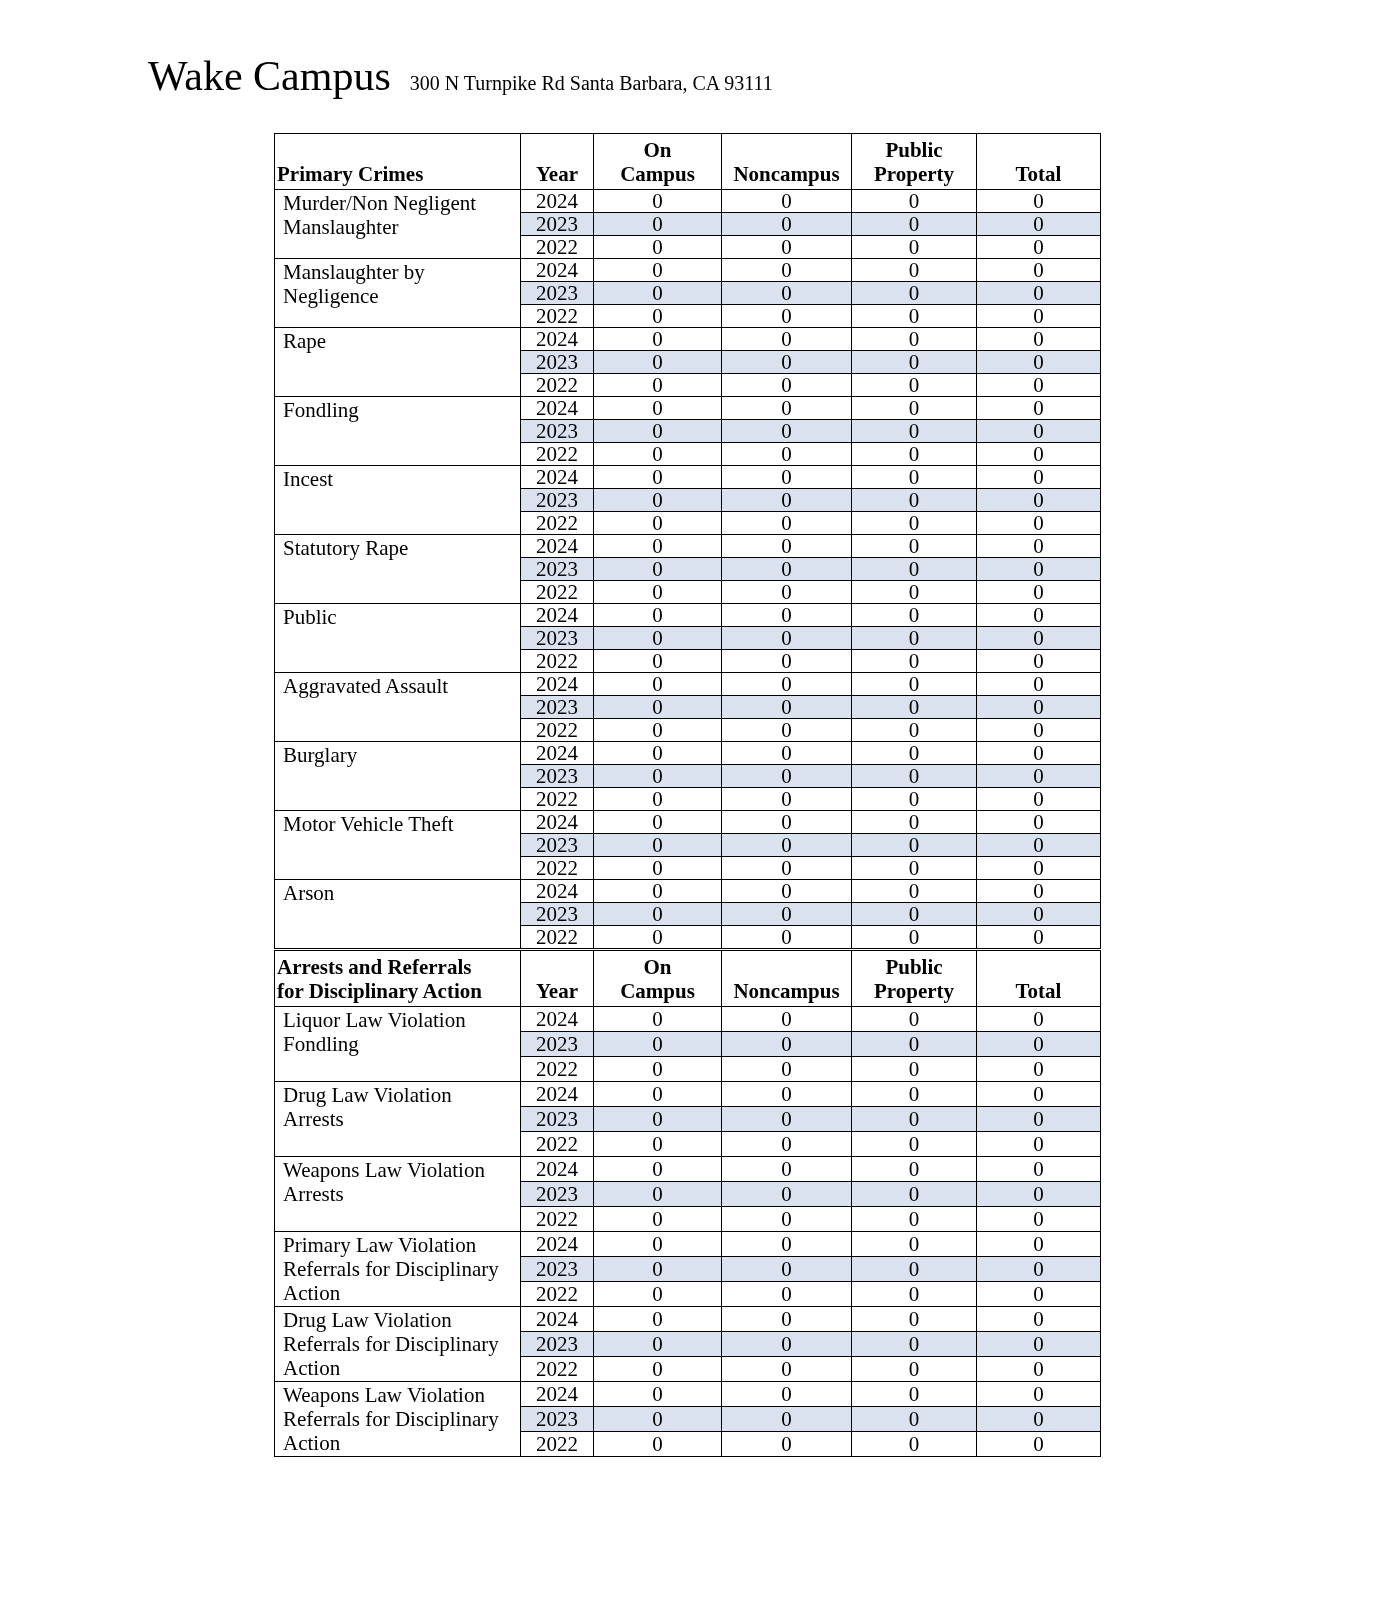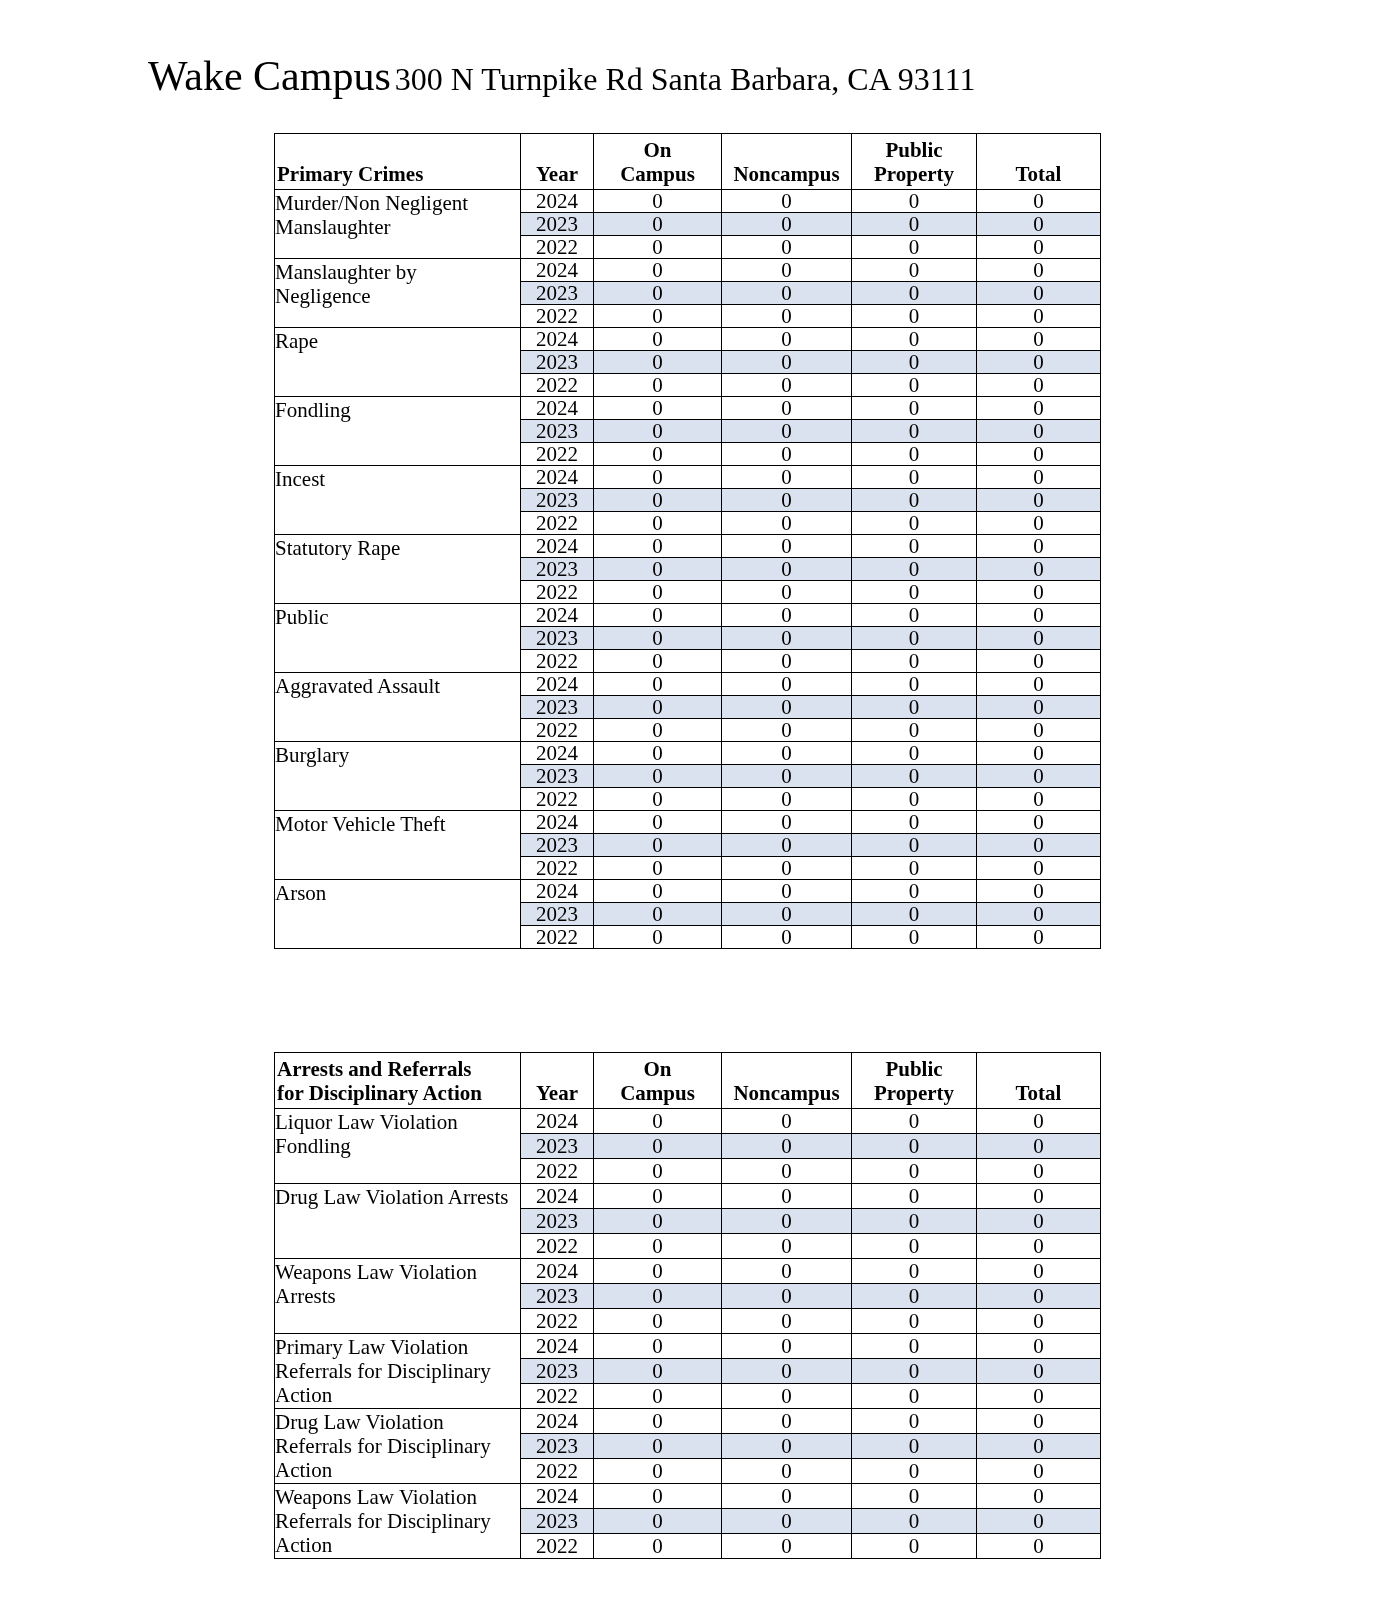--- a/index.html
+++ b/index.html
@@ -7,31 +7,31 @@
   body {
     width: 1374px; height: 1612px;
     position: relative;
     font-family: "Liberation Serif", serif;
     color: #000;
   }
   .page { position: relative; width: 1374px; height: 1612px; background: #fff; overflow: hidden; }
 
   .doc-title { position: absolute; left: 148px; top: 52px; white-space: nowrap; }
   .campus-name { font-size: 42px; }
-  .campus-address { font-size: 32px; margin-left: 4px; }
+  .campus-address { font-size: 20px; margin-left: 19px; }
 
   table.crime-table {
     position: absolute; left: 274px;
     width: 826px;
     border-collapse: collapse;
     table-layout: fixed;
     background: #fff;
   }
   #table-0 { top: 133px; }
-  #table-1 { top: 1052px; }
+  #table-1 { top: 950px; }
 
   .crime-table th, .crime-table td {
     border: 1px solid #000;
     font-size: 21px;
     overflow: hidden;
   }
   .crime-table th {
     font-weight: bold;
     vertical-align: bottom;
     white-space: pre-line;
@@ -46,21 +46,21 @@
     height: 23px;
     text-align: center;
     vertical-align: middle;
     line-height: 22px;
     padding: 0;
   }
   #table-1 td { height: 25px; }
   .crime-table td.cat {
     text-align: left;
     vertical-align: top;
-    padding: 1px 6px 0 0;
+    padding: 1px 6px 0 8px;
     line-height: 24px;
     background: #fff;
   }
   tr.hl td { background: var(--hl, #dbe2ef); }
 </style>
 </head>
 <body>
 
 <div class="page">
 

